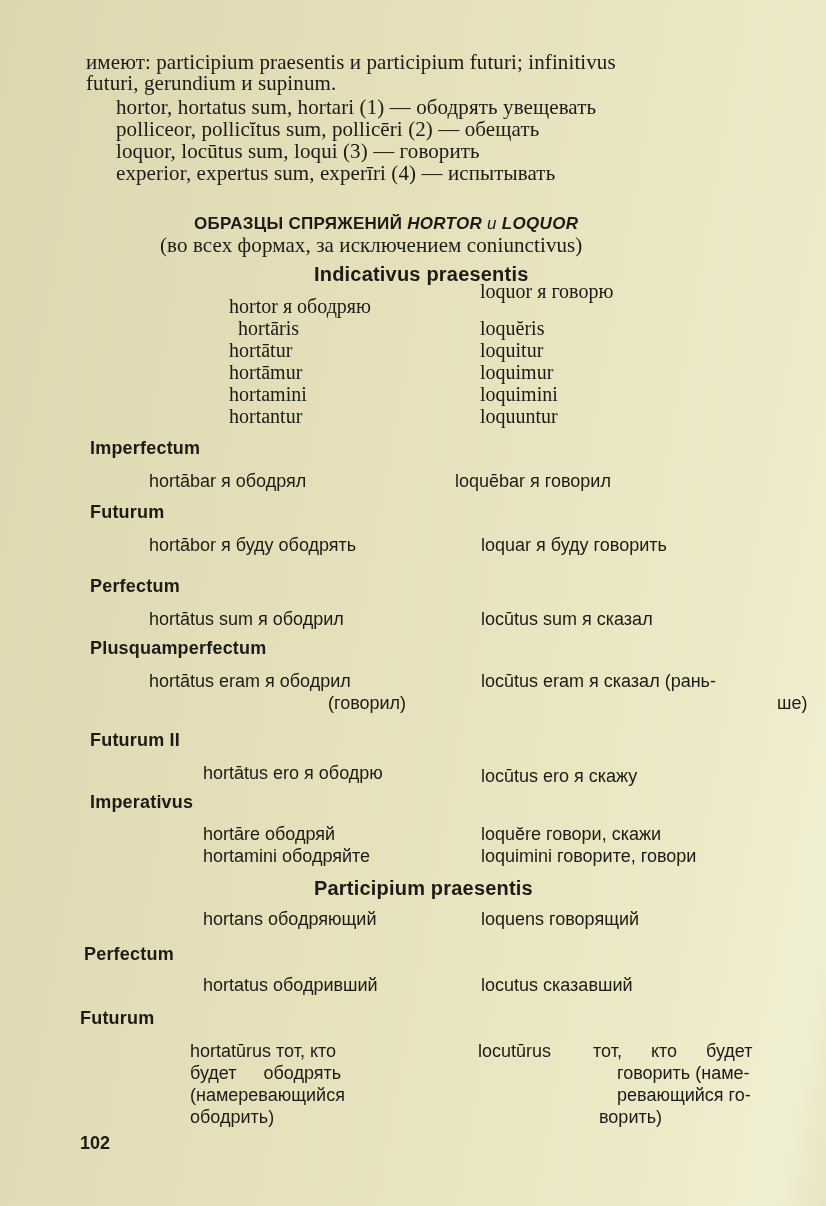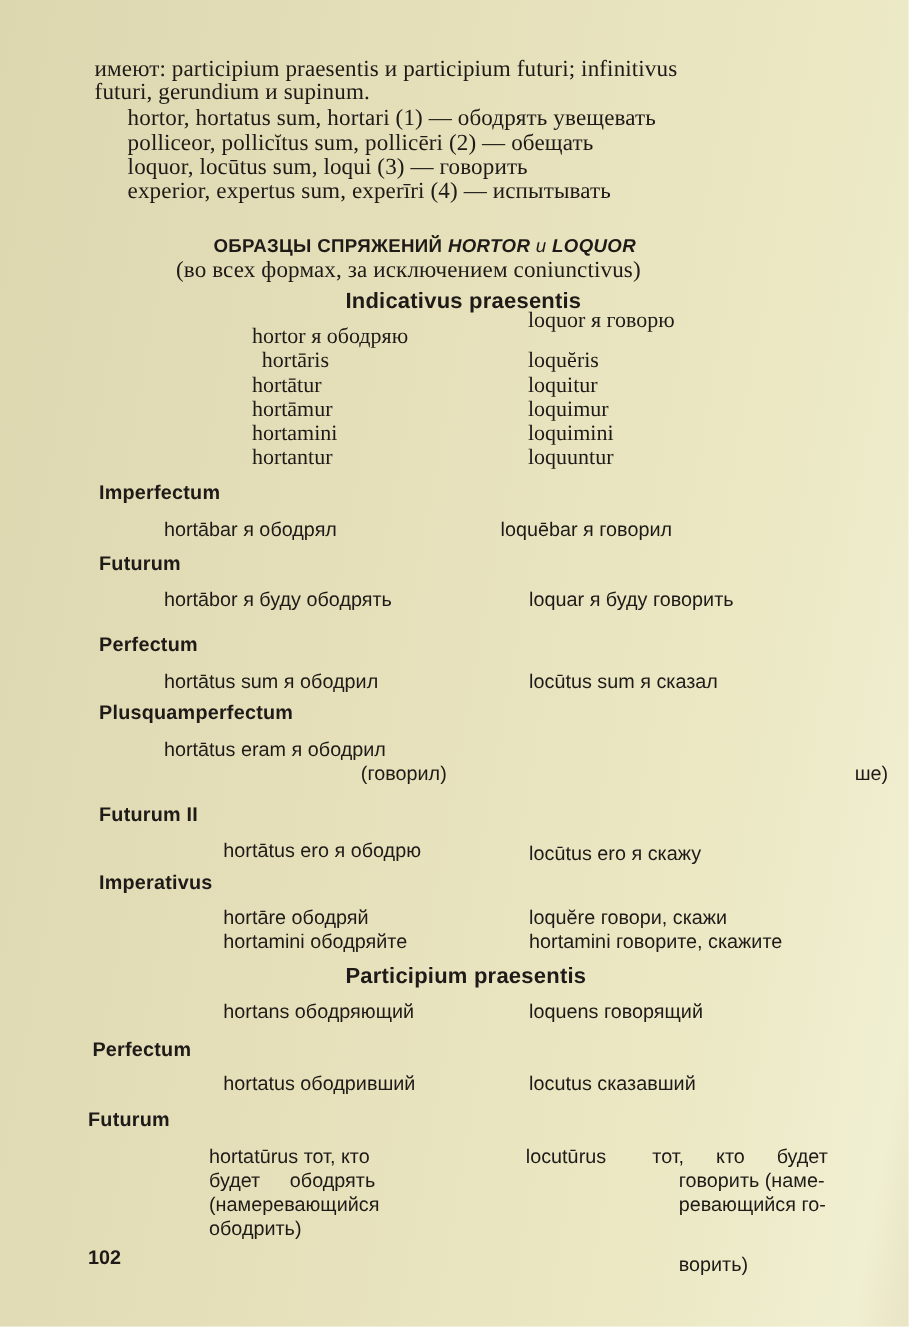--- a/index.html
+++ b/index.html
@@ -96,47 +96,48 @@
   <div class="abs form-text" style="left:149px; top:534px;">hortābor я буду ободрять</div>
   <div class="abs form-text" style="left:481px; top:534px;">loquar я буду говорить</div>
 
   <div class="abs section-label" style="left:90px; top:576px;">Perfectum</div>
   <div class="abs form-text" style="left:149px; top:608px;">hortātus sum я ободрил</div>
   <div class="abs form-text" style="left:481px; top:608px;">locūtus sum я сказал</div>
 
   <div class="abs section-label" style="left:90px; top:638px;">Plusquamperfectum</div>
   <div class="abs form-text" style="left:149px; top:670px;">hortātus eram я ободрил</div>
   <div class="abs form-text" style="left:328px; top:692px;">(говорил)</div>
+  <div class="abs form-text" style="left:481px; top:670px;">locūtus eram я сказал (рань-</div>
   <div class="abs form-text" style="left:777px; top:692px;">ше)</div>
 
   <div class="abs section-label" style="left:90px; top:730px;">Futurum II</div>
   <div class="abs form-text" style="left:203px; top:762px;">hortātus ero я ободрю</div>
   <div class="abs form-text" style="left:481px; top:765px;">locūtus ero я скажу</div>
 
   <div class="abs section-label" style="left:90px; top:792px;">Imperativus</div>
   <div class="abs form-text" style="left:203px; top:823px;">hortāre ободряй</div>
   <div class="abs form-text" style="left:203px; top:845px;">hortamini ободряйте</div>
   <div class="abs form-text" style="left:481px; top:823px;">loquĕre говори, скажи</div>
-  <div class="abs form-text" style="left:481px; top:845px;">hortamini говорите, скажите</div>
+  <div class="abs form-text" style="left:481px; top:845px;">loquimini говорите, говори</div>
 
   <div class="abs center-heading" style="left:314px; top:877px;">Participium praesentis</div>
   <div class="abs form-text" style="left:203px; top:908px;">hortans ободряющий</div>
   <div class="abs form-text" style="left:481px; top:908px;">loquens говорящий</div>
 
   <div class="abs section-label" style="left:84px; top:944px;">Perfectum</div>
   <div class="abs form-text" style="left:203px; top:974px;">hortatus ободривший</div>
   <div class="abs form-text" style="left:481px; top:974px;">locutus сказавший</div>
 
   <div class="abs section-label" style="left:80px; top:1008px;">Futurum</div>
   <div class="abs form-text" style="left:190px; top:1040px;">hortatūrus тот, кто</div>
   <div class="abs form-text" style="left:190px; top:1062px; word-spacing:22px;">будет ободрять</div>
   <div class="abs form-text" style="left:190px; top:1084px;">(намеревающийся</div>
   <div class="abs form-text" style="left:190px; top:1106px;">ободрить)</div>
 
   <div class="abs form-text" style="left:478px; top:1040px;">locutūrus</div>
   <div class="abs form-text" style="left:593px; top:1040px; word-spacing:24px;">тот, кто будет</div>
   <div class="abs form-text" style="left:617px; top:1062px;">говорить (наме-</div>
   <div class="abs form-text" style="left:617px; top:1084px;">ревающийся го-</div>
-  <div class="abs form-text" style="left:617px; top:1106px;margin-top:32px;">ворить)</div>
+  <div class="abs form-text" style="left:599px; top:1106px;">ворить)</div>
 
   <div class="abs page-num" style="left:80px; top:1133px;">102</div>
 
 </div>
 
 </body></html>

